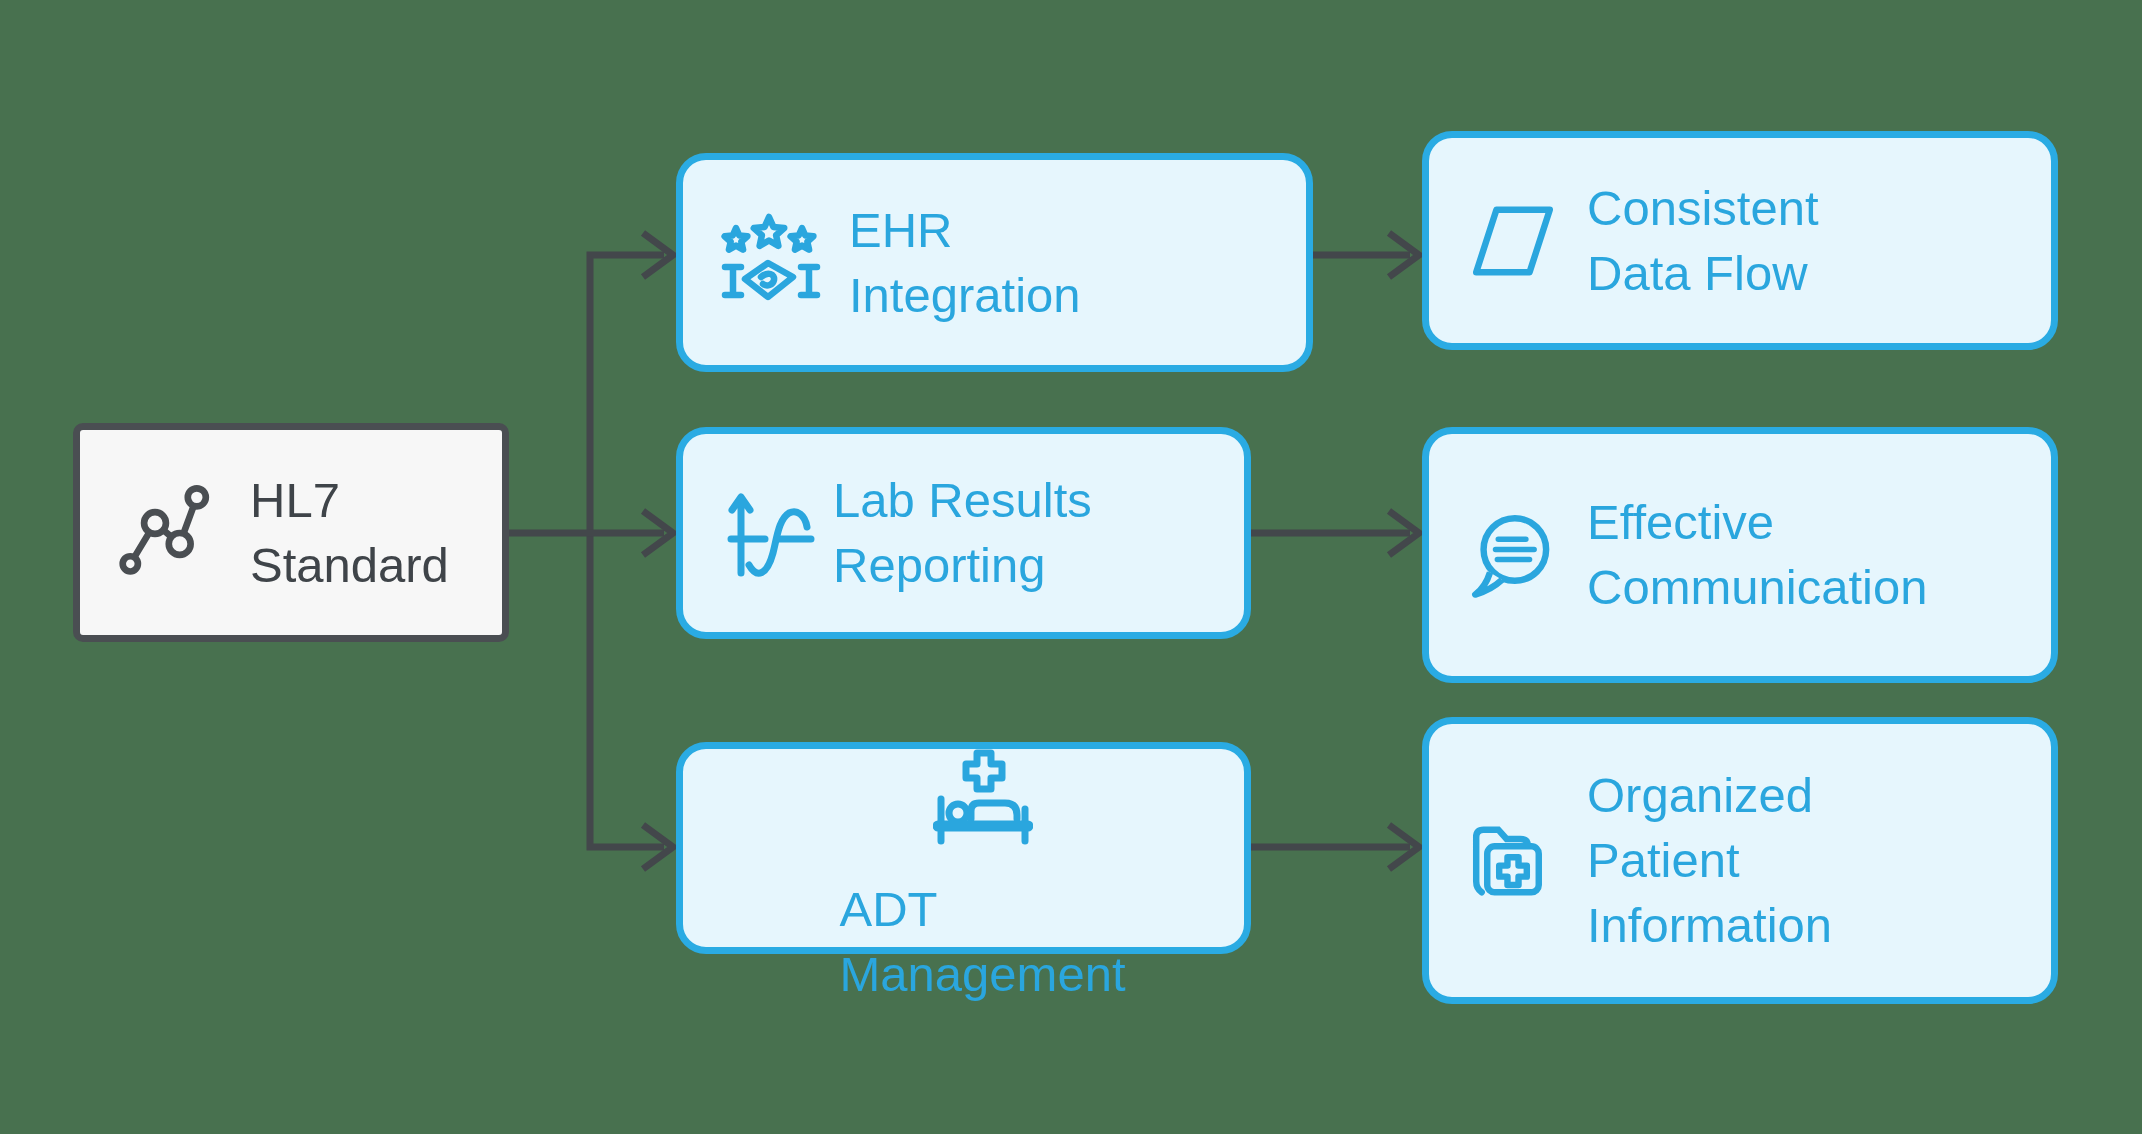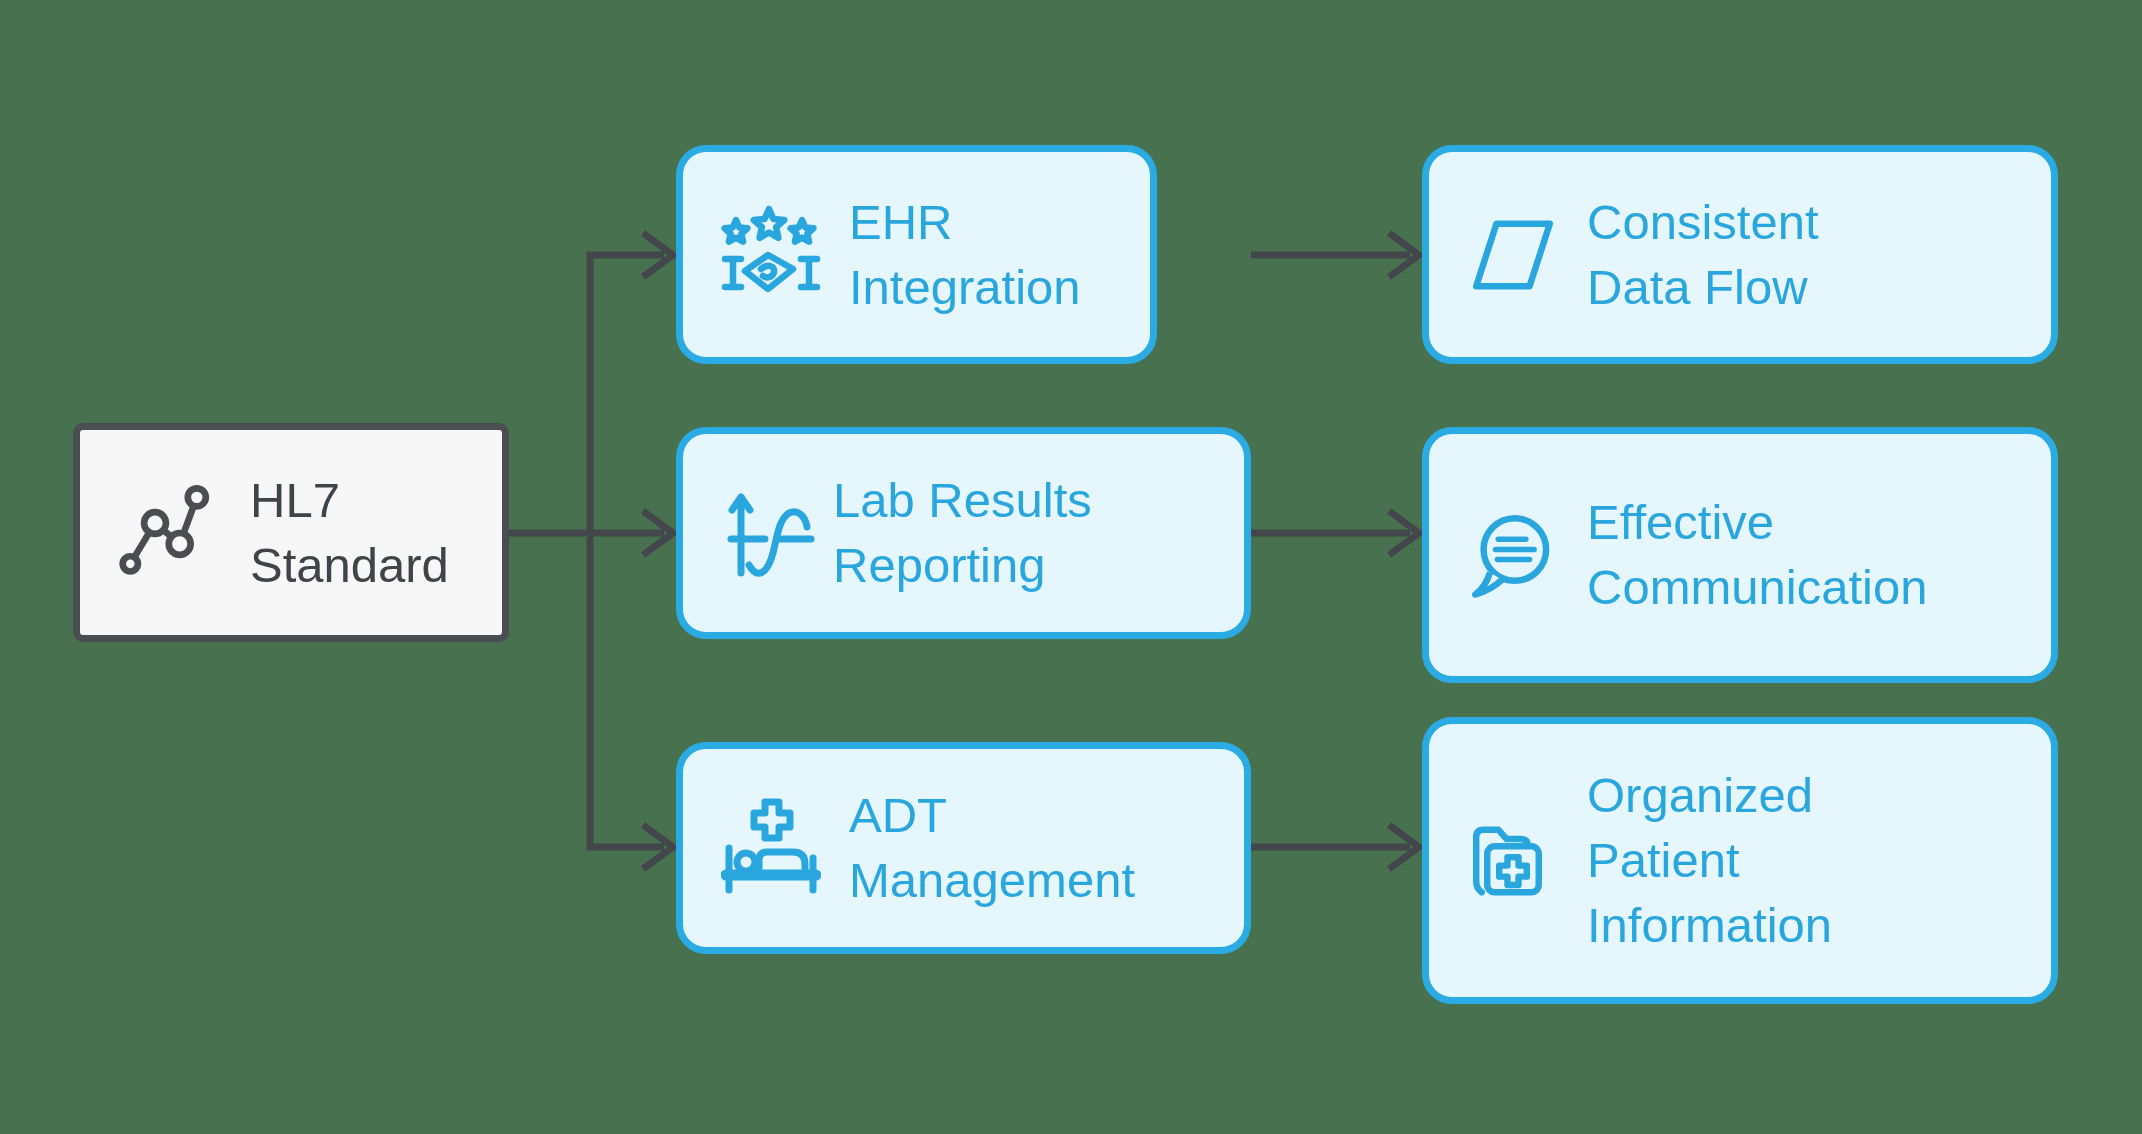--- a/index.html
+++ b/index.html
@@ -79,21 +79,21 @@
         <circle class="stroke-gray fill-graybg" stroke-width="7" cx="14" cy="83" r="8"></circle>
         <circle class="stroke-gray fill-graybg" stroke-width="7" cx="40" cy="40" r="11.5"></circle>
         <circle class="stroke-gray fill-graybg" stroke-width="7" cx="66" cy="62" r="11.5"></circle>
         <circle class="stroke-gray fill-graybg" stroke-width="7" cx="84" cy="13" r="9.5"></circle>
       </svg>
     </span>
     <span class="label">HL7
 Standard</span>
   </div>
 
-  <div class="node blue" style="left:676px;top:145px;width:481px;height:219px;">
+  <div class="node blue" style="left:676px;top:153px;width:637px;height:219px;">
     <span class="icon">
       <svg width="100" height="100" viewBox="0 0 100 100">
         <g class="stroke-blue" stroke-width="6.5" stroke-linejoin="round" stroke-linecap="round">
           <path d="M48,4 L52.4,13.9 L63.2,15.1 L55.1,22.3 L57.4,32.9 L48,27.5 L38.6,32.9 L40.9,22.3 L32.8,15.1 L43.6,13.9 Z"></path>
           <path d="M15,15 L18.3,22.5 L26.4,23.3 L20.3,28.7 L22.1,36.7 L15,32.6 L7.9,36.7 L9.7,28.7 L3.6,23.3 L11.7,22.5 Z"></path>
           <path d="M81,15 L84.3,22.5 L92.4,23.3 L86.3,28.7 L88.1,36.7 L81,32.6 L73.9,36.7 L75.7,28.7 L69.6,23.3 L77.7,22.5 Z"></path>
           <path d="M4,54 h16 M12,54 v28 M4,82 h16"></path>
           <path d="M80,54 h16 M88,54 v28 M80,82 h16"></path>
           <path d="M24,66 L47,50 L72,64 L47,84 Z"></path>
           <path d="M40,64 c7,-6 14,-3 13,3 c-1,5 -7,7 -11,4"></path>
@@ -111,38 +111,38 @@
           <path d="M20,90 V16 M11,27 L20,14 L29,27"></path>
           <path d="M10,56 H44 M58,56 H90"></path>
           <path d="M28,82 C36,96 46,92 52,70 C56,54 58,36 68,30 C76,26 84,32 86,44"></path>
         </g>
       </svg>
     </span>
     <span class="label">Lab Results
 Reporting</span>
   </div>
 
-  <div class="node blue" style="left:676px;top:742px;width:575px;height:212px;">
+  <div class="node blue" style="left:676px;top:742px;width:575px;height:212px;flex-direction:column;">
     <span class="icon">
       <svg width="100" height="100" viewBox="0 0 100 100">
         <g class="stroke-blue" stroke-width="7" stroke-linecap="round" stroke-linejoin="round">
           <path d="M44,4 h14 v11 h11 v14 h-11 v11 h-14 v-11 h-11 v-14 h11 Z"></path>
           <path d="M8,50 V92"></path>
           <circle cx="25" cy="64" r="9"></circle>
           <path d="M38,70 V62 Q38,54 46,54 H72 Q84,54 84,66 V70"></path>
           <path d="M5,77 H95" stroke-width="11"></path>
           <path d="M92,60 V92"></path>
         </g>
       </svg>
     </span>
     <span class="label">ADT
 Management</span>
   </div>
 
-  <div class="node blue" style="left:1422px;top:145px;width:636px;height:219px;">
+  <div class="node blue" style="left:1422px;top:131px;width:636px;height:219px;">
     <span class="icon">
       <svg width="92" height="92" viewBox="0 0 100 100">
         <path class="stroke-blue" stroke-width="7" stroke-linejoin="round" d="M32,16 H90 L68,84 H10 Z"></path>
       </svg>
     </span>
     <span class="label">Consistent
 Data Flow</span>
   </div>
 
   <div class="node blue" style="left:1422px;top:427px;width:636px;height:256px;">

